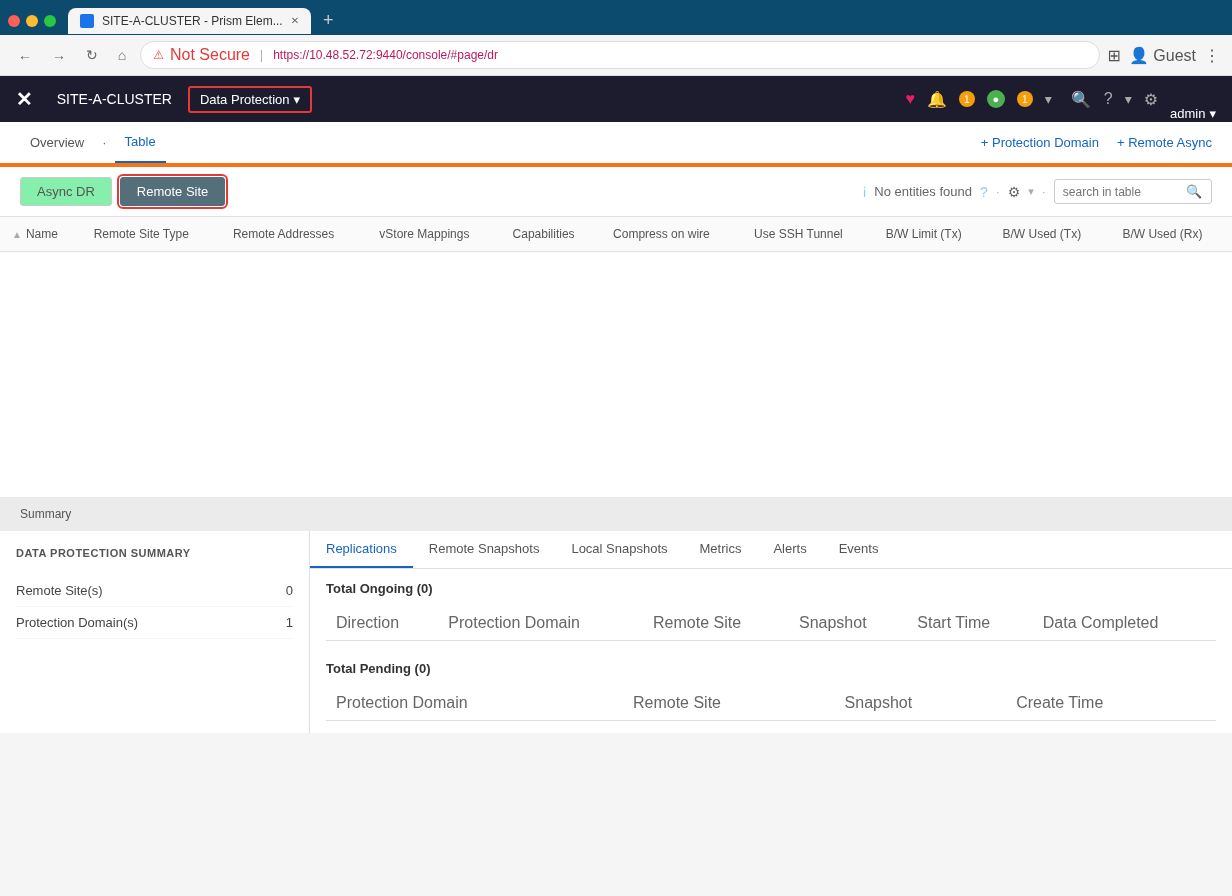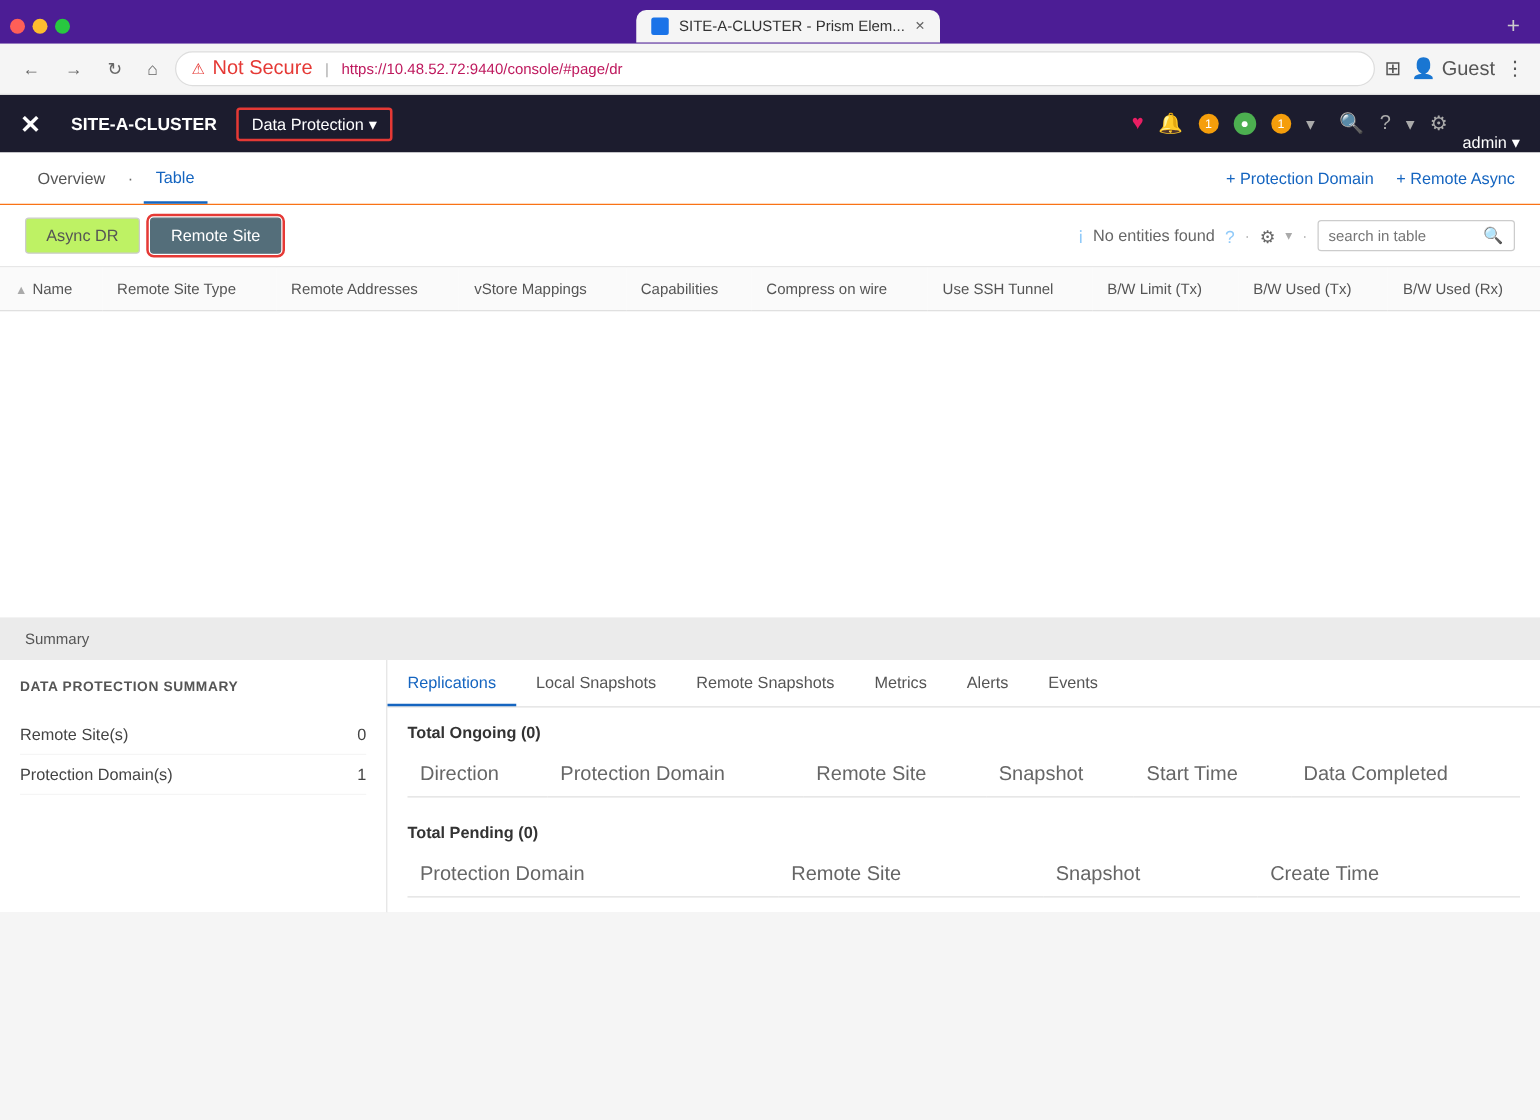--- a/index.html
+++ b/index.html
@@ -1,63 +1,63 @@
 <!DOCTYPE html>
 <html><head>
   <meta charset="utf-8">
   <style>
     * { box-sizing: border-box; margin: 0; padding: 0; }
     body { font-family: -apple-system, BlinkMacSystemFont, 'Segoe UI', sans-serif; font-size: 13px; background: #f5f5f5; color: #333; }
 
     
     .browser-chrome { background: #3a3a3a; }
-    .browser-tab-bar { display: flex; align-items: center; padding: 6px 8px 0; background: #4c1d95; gap: 4px; justify-content: space-between; }
+    .browser-tab-bar { display: flex; align-items: center; padding: 6px 8px 0; background: #0c4a6e; gap: 4px; }
     .browser-tab { display: flex; align-items: center; background: #f5f5f5; border-radius: 8px 8px 0 0; padding: 6px 12px; gap: 8px; font-size: 12px; color: #333; min-width: 200px; }
     .browser-tab .tab-icon { width: 14px; height: 14px; background: #1a73e8; border-radius: 2px; display: inline-block; }
     .browser-tab .close-btn { margin-left: auto; color: #666; font-size: 10px; cursor: pointer; }
     .new-tab-btn { background: none; border: none; color: #ccc; font-size: 18px; cursor: pointer; padding: 4px 8px; }
     .traffic-lights { display: flex; gap: 6px; align-items: center; margin-right: 8px; }
     .traffic-light { width: 12px; height: 12px; border-radius: 50%; }
     .tl-red { background: #ff5f57; }
     .tl-yellow { background: #febc2e; }
     .tl-green { background: #28c840; }
     .browser-nav { display: flex; align-items: center; padding: 6px 12px; background: #f5f5f5; gap: 8px; border-bottom: 1px solid #ddd; }
     .nav-btn { background: none; border: none; cursor: pointer; color: #666; font-size: 14px; padding: 2px 6px; }
     .nav-btn:disabled { color: #ccc; cursor: default; }
     .address-bar { flex: 1; display: flex; align-items: center; background: white; border: 1px solid #ddd; border-radius: 20px; padding: 4px 12px; gap: 6px; font-size: 12px; }
     .security-warning { color: #e53935; font-size: 16px; }
     .address-text { color: #be185d; }
     .browser-actions { display: flex; gap: 8px; align-items: center; }
     .browser-action-btn { background: none; border: none; cursor: pointer; color: #555; font-size: 16px; }
 
     
     .app-header { background: #1c1c2e; display: flex; align-items: center; padding: 0 16px; height: 46px; gap: 16px; }
-    .app-cluster-name { color: white; font-size: 14px; font-weight: 700; }
+    .app-cluster-name { color: white; font-size: 14px; font-weight: 400; }
     .app-nav-item { color: white; font-size: 13px; cursor: pointer; padding: 4px 10px; border: 1px solid rgba(255,255,255,0.4); border-radius: 3px; display: flex; align-items: center; gap: 4px; }
     .app-nav-item.active { border: 2px solid #e53935; }
     .header-icons { display: flex; align-items: center; gap: 12px; margin-left: auto; }
     .badge { background: #f59e0b; color: white; border-radius: 50%; width: 16px; height: 16px; font-size: 10px; display: flex; align-items: center; justify-content: center; }
     .badge-green { background: #4caf50; color: white; border-radius: 50%; width: 18px; height: 18px; font-size: 11px; display: flex; align-items: center; justify-content: center; }
     .badge-yellow { background: #f59e0b; }
     .heart-icon { color: #e91e63; font-size: 16px; }
     .bell-icon { color: #aaa; font-size: 16px; }
     .admin-menu { display: flex; align-items: center; gap: 4px; color: white; font-size: 13px; cursor: pointer; margin-top: 28px; }
 
     
-    .sub-nav { background: white; border-bottom: 1px solid #f97316; padding: 0 20px; display: flex; align-items: center; justify-content: space-between; text-align: right; }
+    .sub-nav { background: white; border-bottom: 4px solid #f97316; padding: 0 20px; display: flex; align-items: center; justify-content: space-between; text-align: right; }
     .sub-nav-left { display: flex; align-items: center; gap: 4px; }
     .sub-nav-item { padding: 12px 10px; color: #555; cursor: pointer; font-size: 13px; }
     .sub-nav-item.active { color: #1565c0; border-bottom: 2px solid #1565c0; }
     .sub-nav-dot { color: #aaa; }
     .sub-nav-right { display: flex; align-items: center; gap: 18px; }
     .add-btn { color: #1565c0; font-size: 13px; cursor: pointer; }
 
     
     .tabs-area { background: white; padding: 10px 20px; display: flex; align-items: center; gap: 8px; border-bottom: 1px solid #e0e0e0; }
-    .tab-btn { padding: 6px 16px; border: 1px solid #ccc; border-radius: 3px; background: #bef264; cursor: pointer; font-size: 13px; color: #555; }
+    .tab-btn { padding: 6px 16px; border: 1px solid #ccc; border-radius: 3px; background: #86efac; cursor: pointer; font-size: 13px; color: #555; }
     .tab-btn.active { background: #546e7a; color: white; border-color: #546e7a; outline: 2px solid #e53935; outline-offset: 1px; }
     .tab-right { margin-left: auto; display: flex; align-items: center; gap: 8px; }
     .no-entities { color: #666; font-size: 13px; }
     .search-box { display: flex; align-items: center; border: 1px solid #ccc; border-radius: 3px; padding: 4px 8px; background: white; gap: 4px; }
     .search-box input { border: none; outline: none; font-size: 12px; width: 120px; color: #999; }
     .info-icon { color: #90caf9; font-size: 14px; cursor: pointer; }
     .gear-icon { color: #666; font-size: 14px; cursor: pointer; }
     .data-table { width: 100%; border-collapse: collapse; }
     .data-table th { padding: 10px 12px; text-align: left; font-size: 12px; color: #555; font-weight: 500; border-bottom: 1px solid #e0e0e0; background: #fafafa; white-space: nowrap; }
     .sort-icon { color: #aaa; font-size: 10px; margin-right: 4px; }
@@ -212,22 +212,22 @@
       </div>
       <div class="summary-row">
         <span>Protection Domain(s)</span>
         <span class="value">1</span>
       </div>
     </div>
 
     <div class="summary-right">
       <div class="summary-tabs">
         <div class="summary-tab active">Replications</div>
+        <div class="summary-tab">Remote Snapshots</div>
         <div class="summary-tab">Local Snapshots</div>
-        <div class="summary-tab">Remote Snapshots</div>
         <div class="summary-tab">Metrics</div>
         <div class="summary-tab">Alerts</div>
         <div class="summary-tab">Events</div>
       </div>
       <div class="summary-tab-content">
         <div class="section-title">Total Ongoing (0)</div>
         <table class="inner-table">
           <thead>
             <tr>
               <th>Direction</th>

